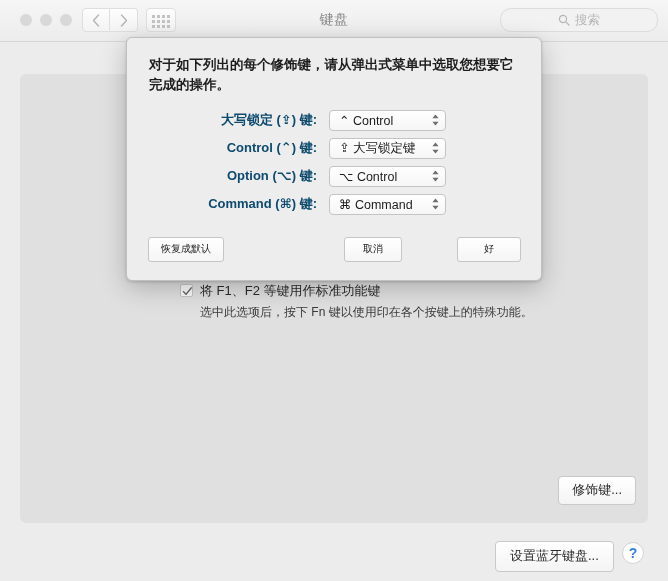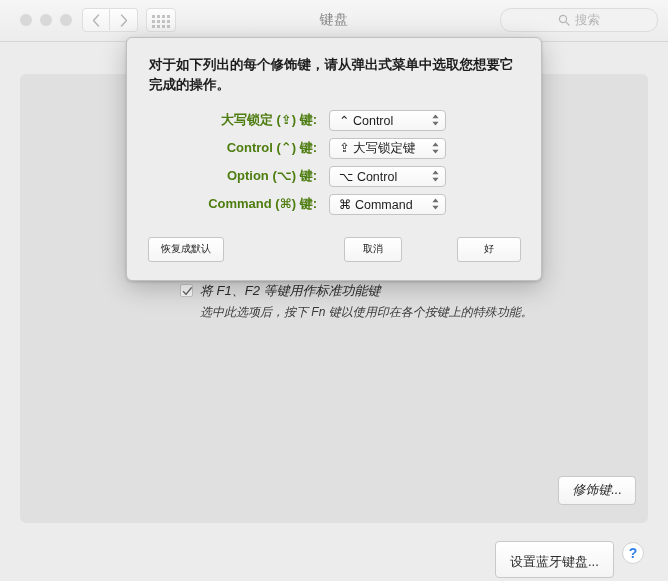--- a/index.html
+++ b/index.html
@@ -69,21 +69,20 @@
   }
   #search-field .mag { margin-right: 5px; }
   #search-ph { font-size: 12.5px; color: #b6b6b6; }
 
   
   #panel {
     position: absolute; left: 20px; top: 74px;
     width: 628px; height: 449px;
     background: #e0e0e0;
     border-radius: 6px;
-    font-style: italic;
   }
 
   
   #fnrow { position: absolute; left: 160px; top: 208px; }
   .cbox {
     position: absolute; left: 0; top: 2px;
     width: 13px; height: 13px;
     background: #fafafa; border: 1px solid #c6c6c6; border-radius: 2px;
   }
   .cbox svg { display: block; margin: 1px 0 0 1px; }
@@ -98,21 +97,21 @@
     position: absolute; right: 12px; bottom: 18px;
     padding: 4px 13px 5px;
     font-size: 13px; color: #2b2b2b;
     background: linear-gradient(to bottom, #ffffff, #f4f4f4);
     border: 1px solid #c9c9c9; border-radius: 4px;
   }
 
   
   #bt-btn {
     position: absolute; left: 495px; top: 541px;
-    padding: 11px 14px 6px;
+    padding: 5px 14px 6px;
     font-size: 13px; color: #2b2b2b;
     background: linear-gradient(to bottom, #ffffff, #f4f4f4);
     border: 1px solid #c9c9c9; border-radius: 4px;
   }
   #help-btn {
     position: absolute; left: 622px; top: 542px;
     width: 22px; height: 22px; border-radius: 50%;
     background: #ffffff; border: 1px solid #d3d3d3;
     color: #2f7fe8; font-size: 14px; font-weight: 700;
     text-align: center; line-height: 20px;
@@ -132,21 +131,21 @@
     font-size: 13.5px; line-height: 20px; color: #1d1d1d;
     font-weight: 600;
   }
   #rows { position: absolute; left: 0; top: 68px; width: 416px; }
   .row {
     display: flex; align-items: center;
     height: 28px; margin-bottom: 0;
   }
   .row-label {
     width: 202px; text-align: right; padding-right: 12px;
-    font-size: 13px; color: #4d7c0f; font-weight: 600;
+    font-size: 13px; color: #0c4a6e; font-weight: 600;
   }
   .popup {
     position: relative;
     width: 117px; height: 21px;
     background: linear-gradient(to bottom, #ffffff, #f6f6f6);
     border: 1px solid #c4c4c4; border-radius: 4px;
     display: flex; align-items: center;
   }
   .popup .pv {
     padding-left: 9px; font-size: 12.5px; color: #1d1d1d;

